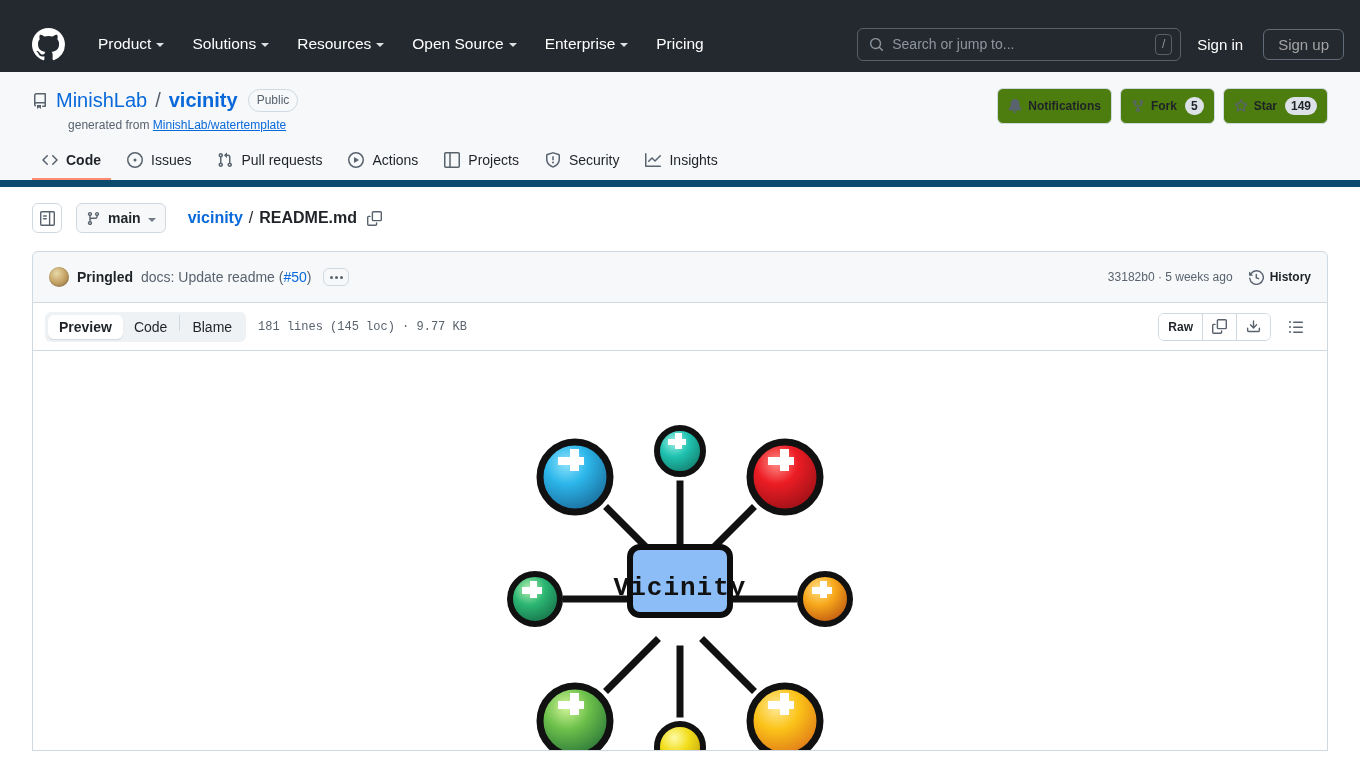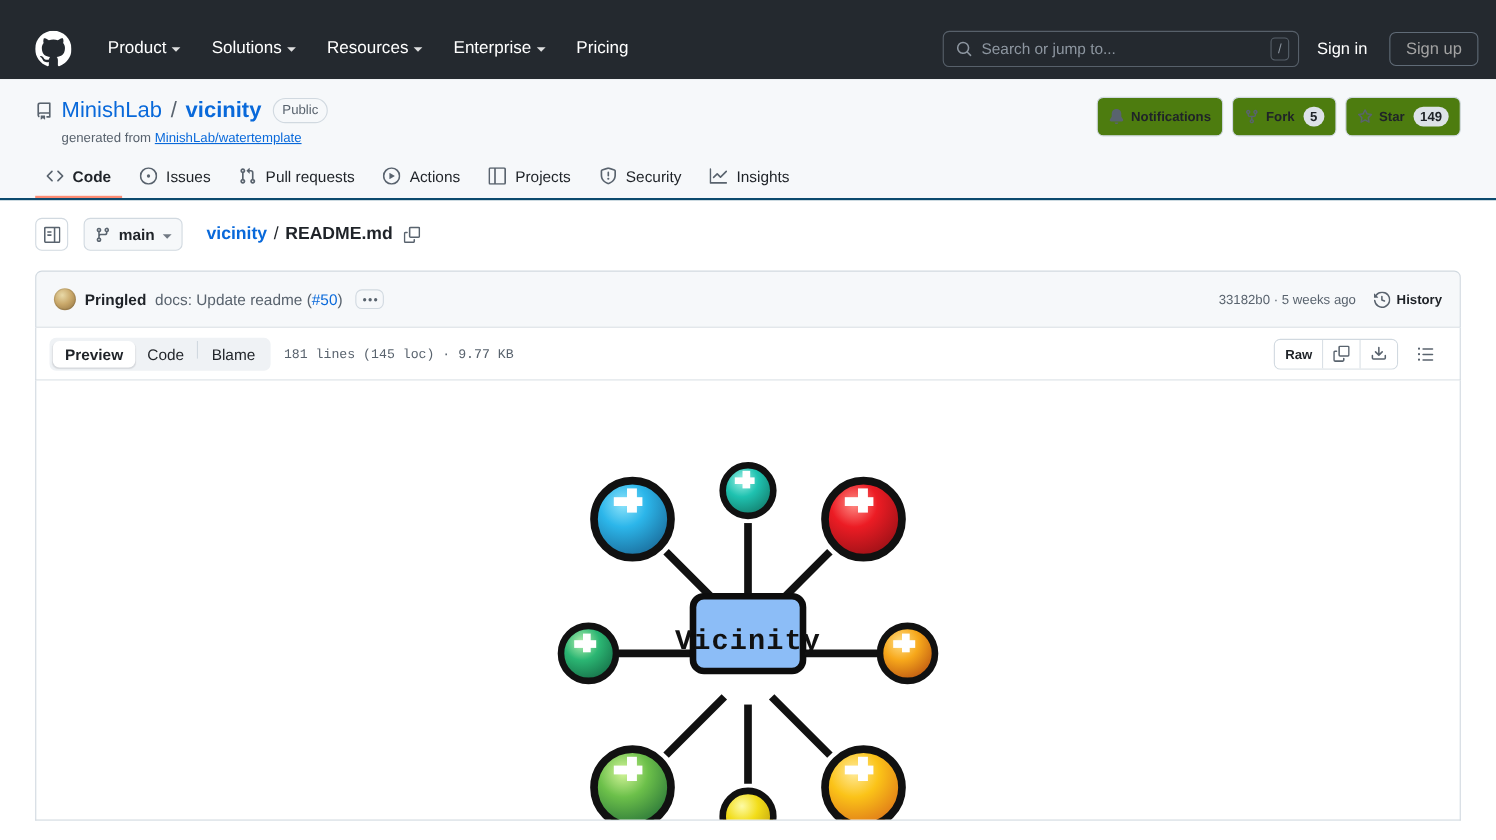--- a/index.html
+++ b/index.html
@@ -74,22 +74,23 @@
     border: 1px solid #606b77;
     border-radius: 6px;
     padding: 6px 14px;
     cursor: pointer; white-space: nowrap;
     margin-left: 4px;
   }
 
   
   .repo-head {
     background: #f6f8fa;
-    border-bottom: 2px solid #0c4a6e;
+    border-bottom: 7px solid #0c4a6e;
     padding: 16px 32px 0;
+    text-align: center;
   }
   .repo-title-row { display: flex; align-items: flex-start; }
   .repo-title {
     display: flex; align-items: center; gap: 8px;
     font-size: 20px; line-height: 1.2;
   }
   .repo-icon svg { display: block; width: 16px; height: 16px; fill: #59636e; margin-top: 2px; }
   .owner-link { color: #0969da; cursor: pointer; font-weight: 400; }
   .slash-sep { color: #59636e; font-weight: 400; }
   .repo-name { color: #0969da; font-weight: 700; cursor: pointer; }
@@ -338,20 +339,24 @@
     <div class="gh-nav-item">
       <span>Product</span>
       <span class="caret"></span>
     </div>
     <div class="gh-nav-item">
       <span>Solutions</span>
       <span class="caret"></span>
     </div>
     <div class="gh-nav-item">
       <span>Resources</span>
+      <span class="caret"></span>
+    </div>
+    <div class="gh-nav-item">
+      <span>Open Source</span>
       <span class="caret"></span>
     </div>
     <div class="gh-nav-item">
       <span>Enterprise</span>
       <span class="caret"></span>
     </div>
     <div class="gh-nav-item">
       <span>Pricing</span>
     </div>
   </div>

